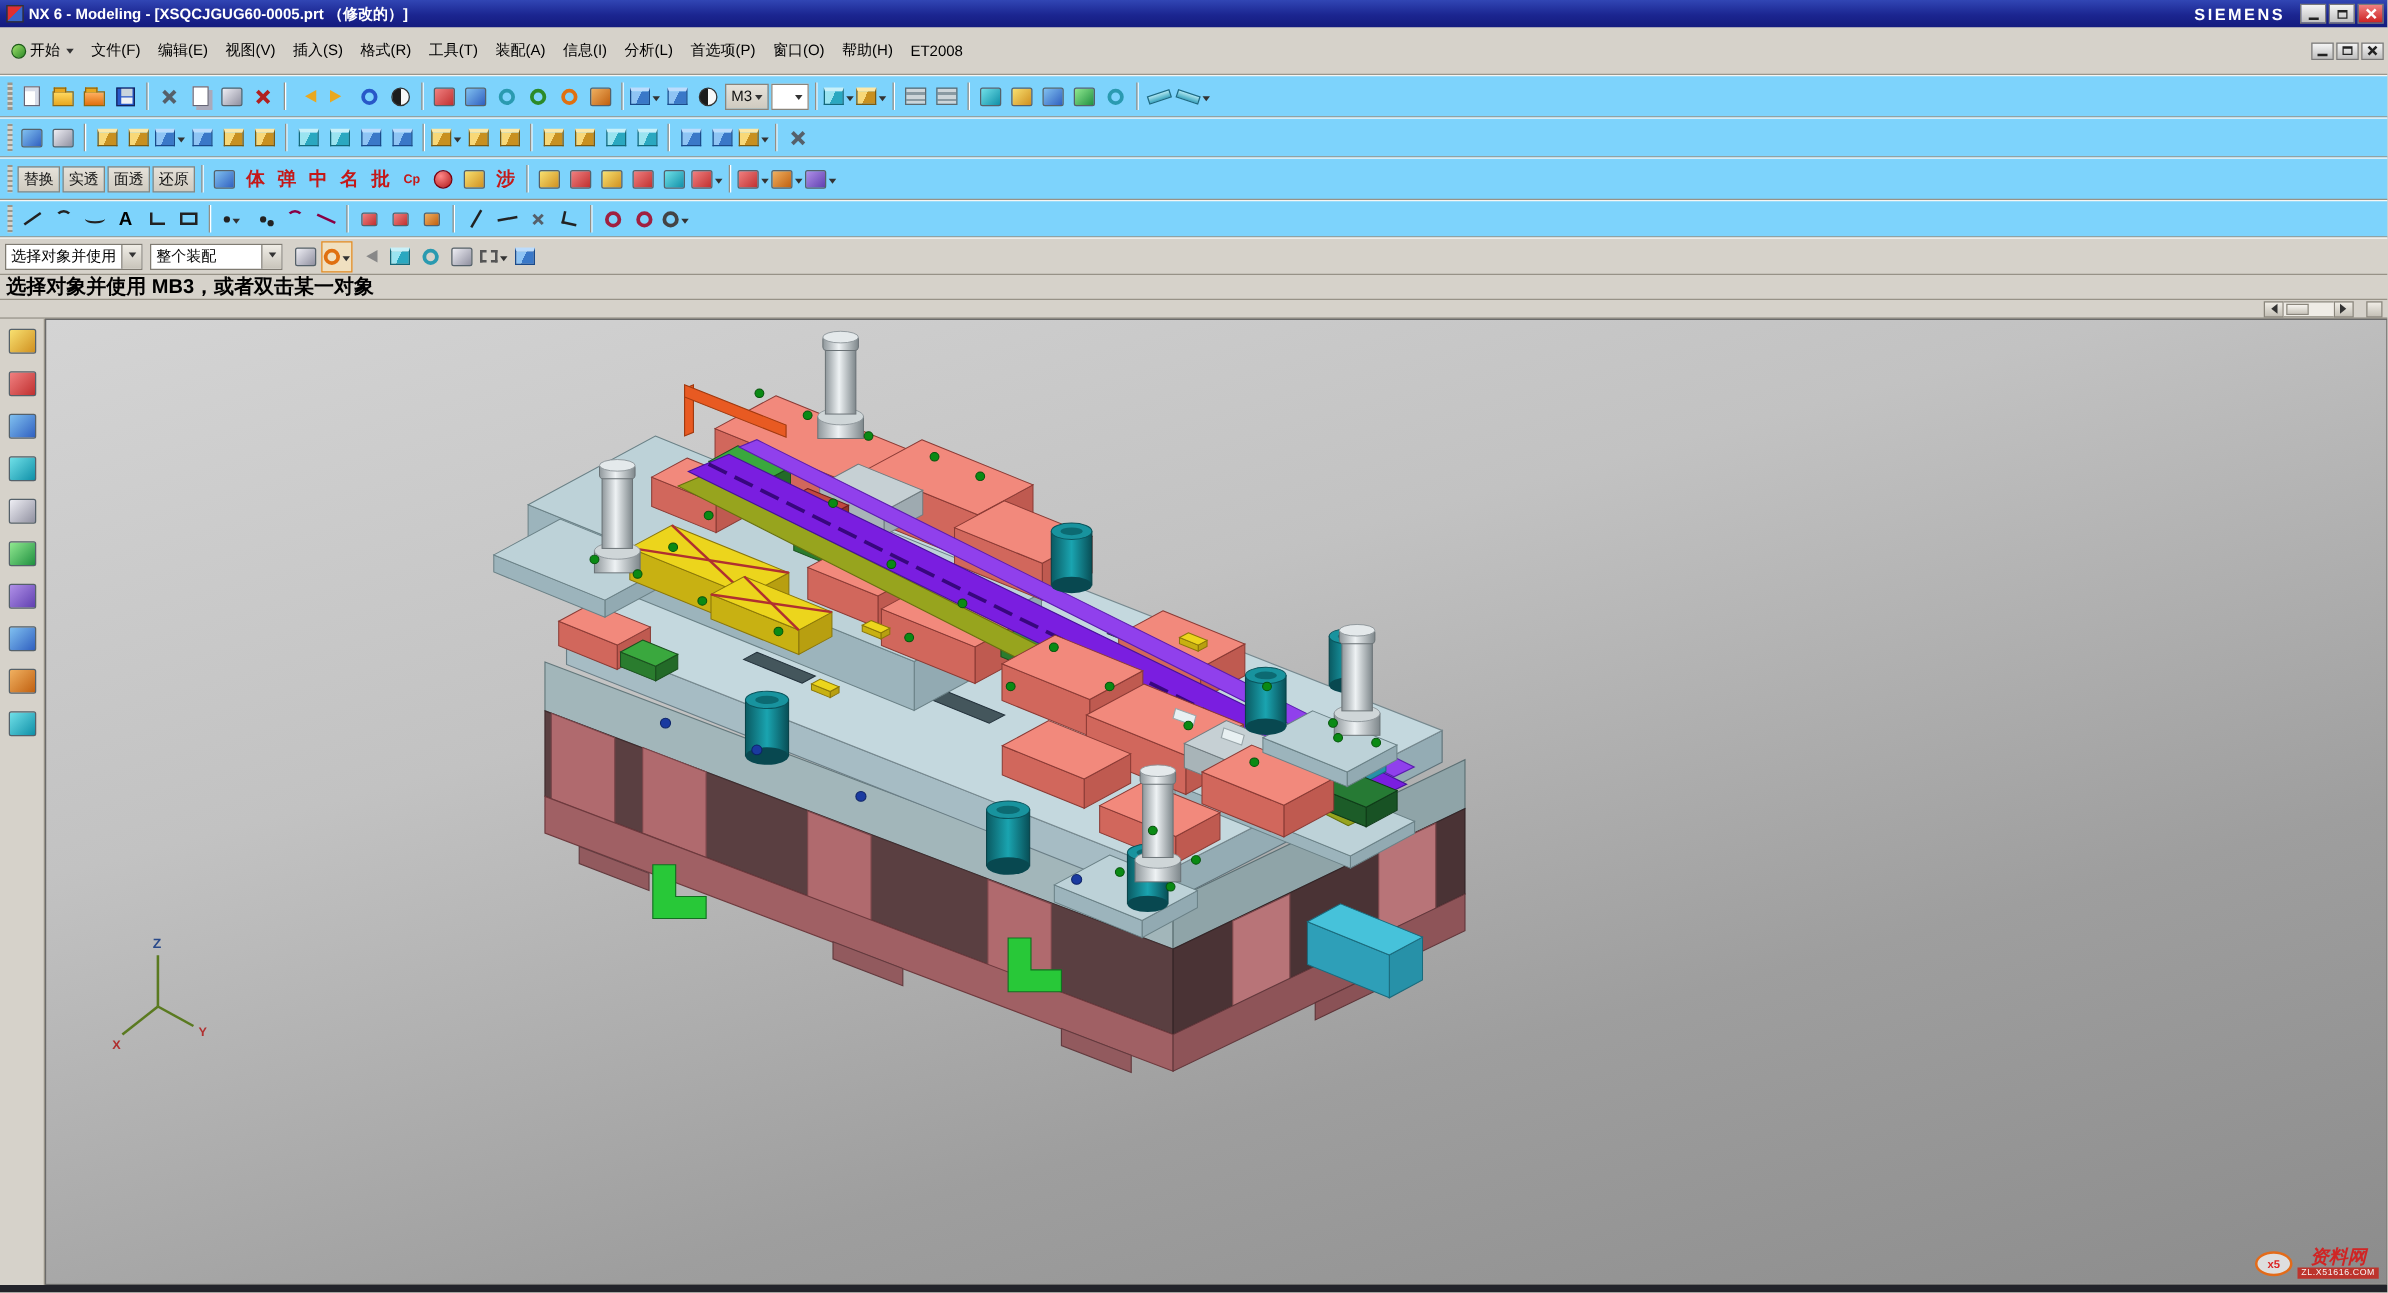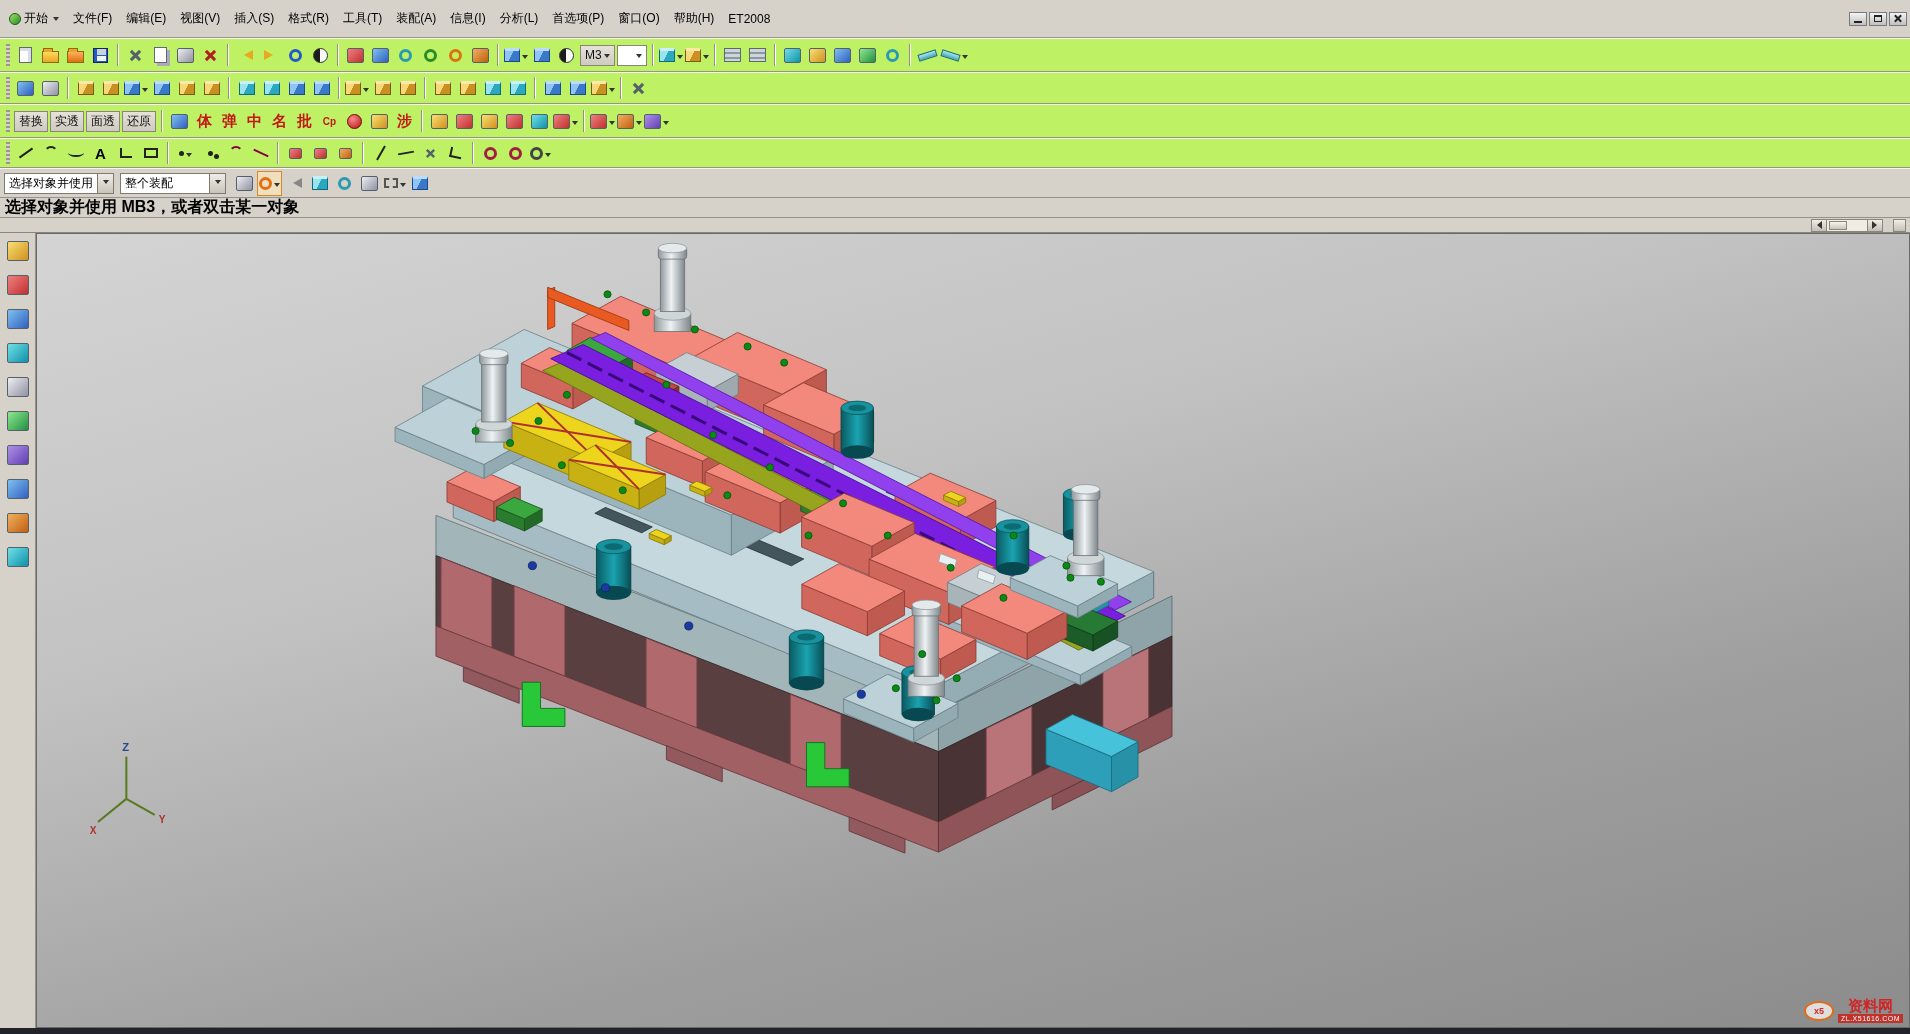--- a/index.html
+++ b/index.html
@@ -24,21 +24,21 @@
   .g-x::before{transform:rotate(45deg);} .g-x::after{transform:rotate(-45deg);}
   
   .menubar{height:38px;background:#d6d2ca;border-bottom:1px solid #9a968c;display:flex;
     align-items:center;font-size:12px;color:#000;padding-left:2px;}
   .menu{padding:2px 7px;white-space:nowrap;display:flex;align-items:center;gap:3px;}
   .starticon{width:12px;height:12px;border-radius:50%;background:linear-gradient(135deg,#9fe06a,#2c8a28);border:1px solid #1c5a18;}
   .mchild{margin-left:auto;display:flex;margin-right:3px;}
   .mchild .winbtn{height:14px;width:18px;}
   .mchild .g-x::before,.mchild .g-x::after{background:#222;height:9px;}
   
-  .tbar{background:#bef264;border-top:1px solid #f7f6f3;border-bottom:1px solid #979287;
+  .tbar{background:#7dd3fc;border-top:1px solid #f7f6f3;border-bottom:1px solid #979287;
     display:flex;align-items:center;padding:1px 3px;}
   .t1{height:34px;} .t2{height:32px;} .t3{height:34px;} .t4{height:30px;}
   .tb{min-width:25px;height:25px;display:flex;align-items:center;justify-content:center;
     border:1px solid transparent;}
   .gp{width:4px;height:22px;margin:0 3px;background:repeating-linear-gradient(#9a968c 0 2px,#d6d2ca 2px 4px);}
   .sp2{width:2px;height:22px;border-left:1px solid #948f86;border-right:1px solid #ffffff;margin:0 4px;}
   .dd{width:0;height:0;border:3px solid transparent;border-top:4px solid #333;margin-left:2px;margin-top:7px;}
   
   .pg{width:13px;height:16px;background:#fff;border:1px solid #667;box-shadow:inset -3px 3px 0 #d8dce8;}
   .fd{width:17px;height:12px;background:linear-gradient(#ffd860,#e8a820);border:1px solid #906810;margin-top:3px;position:relative;}
@@ -113,29 +113,43 @@
   .keylbl{color:#d01818;font-weight:bold;font-size:10px;border:1px solid #c0b8a8;background:#efe9da;padding:0 1px;}
   .badge32{margin-top:auto;width:17px;height:17px;border-radius:50%;background:radial-gradient(circle at 35% 30%,#7ae07a,#148a2c);
     color:#fff;font-size:8px;font-weight:bold;display:flex;align-items:center;justify-content:center;border:1px solid #0a5a1c;}
   .xclose{width:13px;height:13px;background:#d43030;display:flex;align-items:center;justify-content:center;border:1px solid #801515;}
   .xclose .g-x{width:7px;height:7px;} .xclose .g-x::before,.xclose .g-x::after{height:7px;left:3px;width:2px;}
   
   .wm{position:absolute;right:6px;bottom:4px;display:flex;align-items:center;gap:4px;opacity:.95;}
   .wmlogo{width:30px;height:20px;border:2px solid #e86a14;border-radius:50%;display:flex;align-items:center;
     justify-content:center;color:#e02020;font-size:9px;font-weight:bold;background:rgba(255,255,255,.75);}
   .wmtxt{display:flex;flex-direction:column;align-items:center;line-height:1;}
-  .wmname{color:#d42020;font-weight:bold;font-size:15px;}
+  .wmname{color:#d42020;font-weight:bold;font-size:15px;font-style:italic;}
   .wmsite{background:#c03028;color:#fff;font-size:7px;padding:1px 3px;margin-top:1px;letter-spacing:.5px;}
   .bottomstrip{height:6px;background:#22232a;}
 </style>
 </head>
 <body>
 
 <div class="col">
 
+  <div class="titlebar">
+    <span class="appicon"></span>
+    <span class="titletext">NX 6 - Modeling - [XSQCJGUG60-0005.prt （修改的）]</span>
+    <span class="brand">SIEMENS</span>
+    <span class="winbtn">
+        <span class="g-min"></span>
+      </span>
+    <span class="winbtn">
+        <span class="g-max"></span>
+      </span>
+    <span class="winbtn close">
+        <span class="g-x"></span>
+      </span>
+  </div>
 
   <div class="menubar">
     <span class="menu">
         <span class="starticon"></span>
         <span>开始</span>
         <span class="dd" style="margin-top:4px;"></span>
       </span>
     <span class="menu">文件(F)</span>
     <span class="menu">编辑(E)</span>
     <span class="menu">视图(V)</span>

